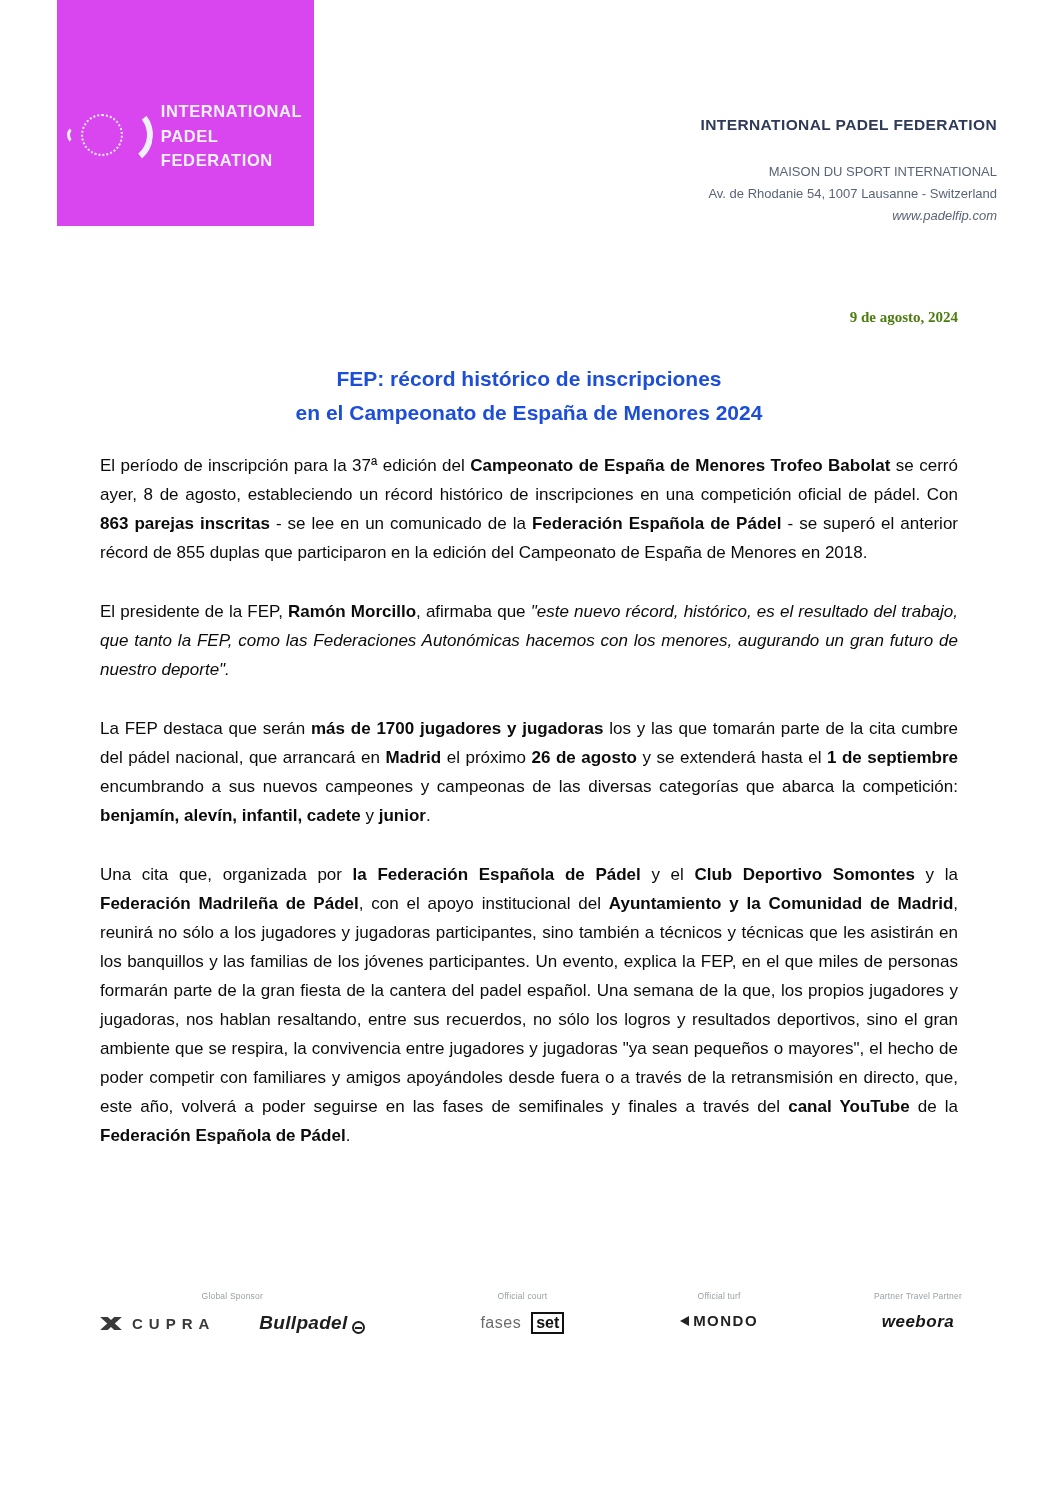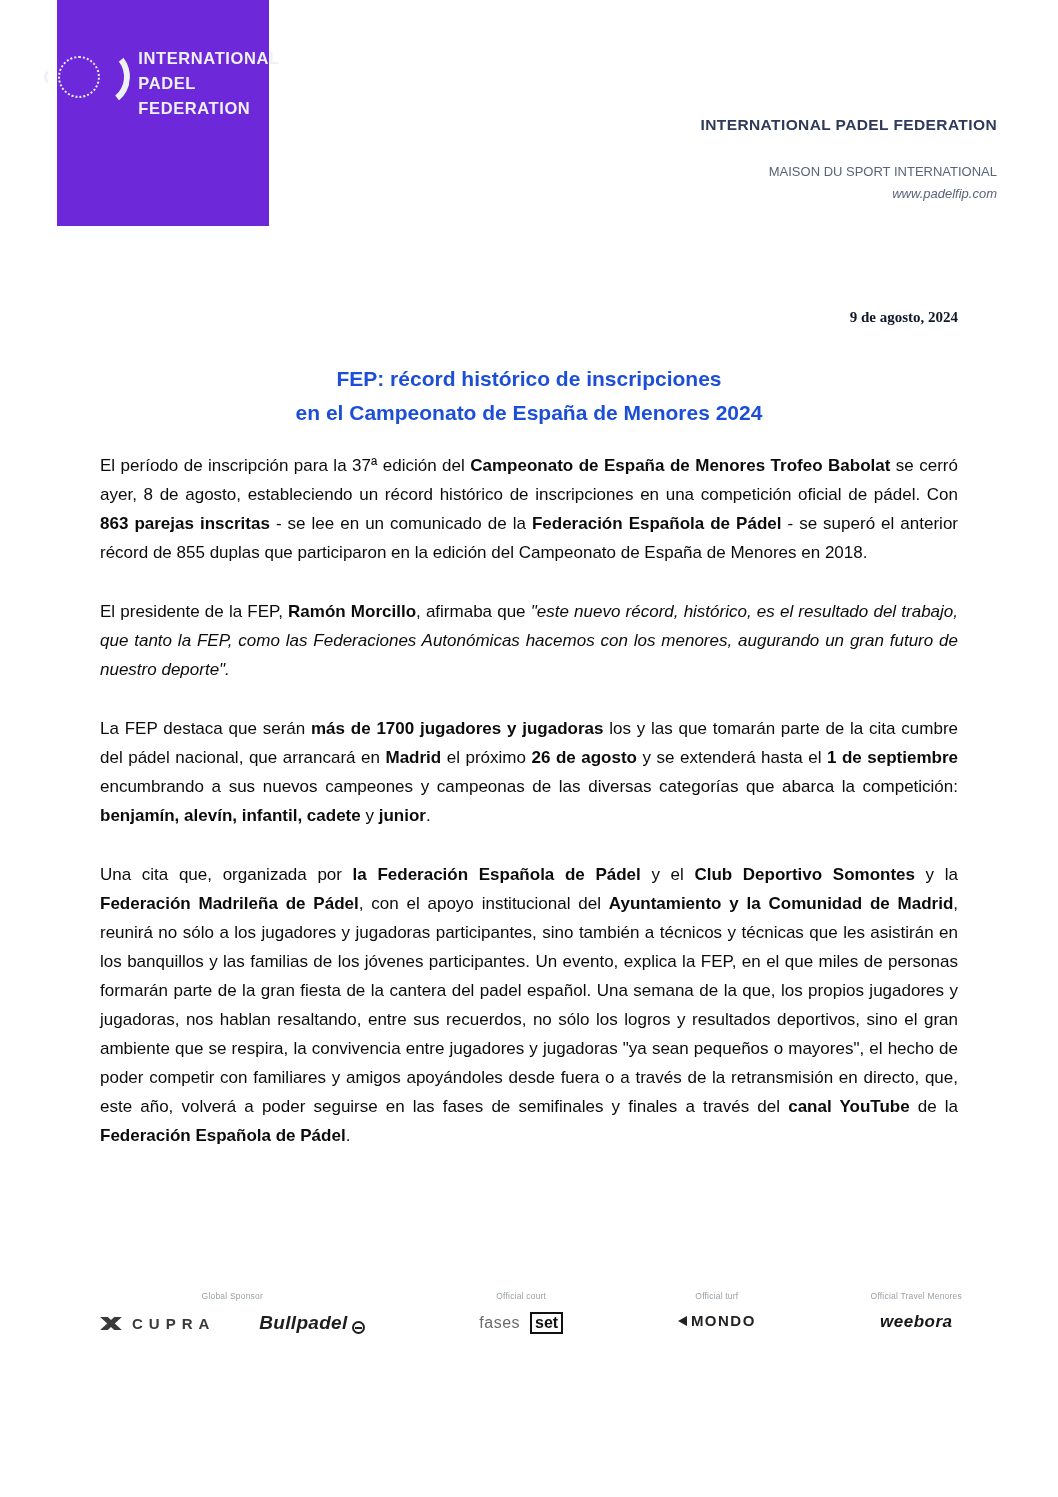--- a/index.html
+++ b/index.html
@@ -13,24 +13,24 @@
     width:1058px;
     height:1497px;
     background:#ffffff;
     overflow:hidden;
   }
 
   
   .logo-block {
     position:absolute;
     left:57px; top:0;
-    width:212px; height:226px;
-    background:#6d28d9;
-    display:flex;
-    align-items:flex-start;
+    width:257px; height:226px;
+    background:#d946ef;
+    display:flex;
+    align-items:center;
     justify-content:center;
     gap:16px;
     padding-top:46px;
   }
   .logo-mark { position:relative; width:76px; height:64px; flex:0 0 auto; }
   .logo-ball {
     position:absolute; left:12px; top:10px;
     width:42px; height:42px;
     border:2px dotted #eef1f7;
     border-radius:50%;
@@ -83,21 +83,21 @@
     line-height:22px;
   }
 
   
   .date-line {
     position:absolute;
     top:309px; right:100px;
     font-family:"Liberation Serif", serif;
     font-weight:bold;
     font-size:15px;
-    color:#0f172a;
+    color:#4d7c0f;
   }
 
   
   .page-title {
     position:absolute;
     top:362px; left:0;
     width:100%;
     text-align:center;
     font-size:21px;
     font-weight:bold;
@@ -230,20 +230,21 @@
     <div class="logo-text">
       <div>INTERNATIONAL</div>
       <div>PADEL</div>
       <div>FEDERATION</div>
     </div>
   </div>
 
   <div class="letterhead-info">
     <div class="org-name">INTERNATIONAL PADEL FEDERATION</div>
     <div class="addr-line">MAISON DU SPORT INTERNATIONAL</div>
+    <div class="addr-line">Av. de Rhodanie 54, 1007 Lausanne - Switzerland</div>
     <div class="website">www.padelfip.com</div>
   </div>
 
   <div class="date-line">9 de agosto, 2024</div>
 
   <h1 class="page-title">
     <span>FEP: récord histórico de inscripciones</span><br>
     <span>en el Campeonato de España de Menores 2024</span>
   </h1>
 
@@ -286,21 +287,21 @@
       <div class="sponsor-label">Official turf</div>
       <div class="sponsor-logos">
         <div class="logo-mondo">
           <span class="mondo-arrow"></span>
           <span class="mondo-word">MONDO</span>
         </div>
       </div>
     </div>
 
     <div class="sponsor-group">
-      <div class="sponsor-label">Official Travel Menores</div>
+      <div class="sponsor-label">Partner Travel Partner</div>
       <div class="sponsor-logos">
         <div>
           <span class="weebora-word">weebora</span>
         </div>
       </div>
     </div>
 
   </div>
 </div>
 

